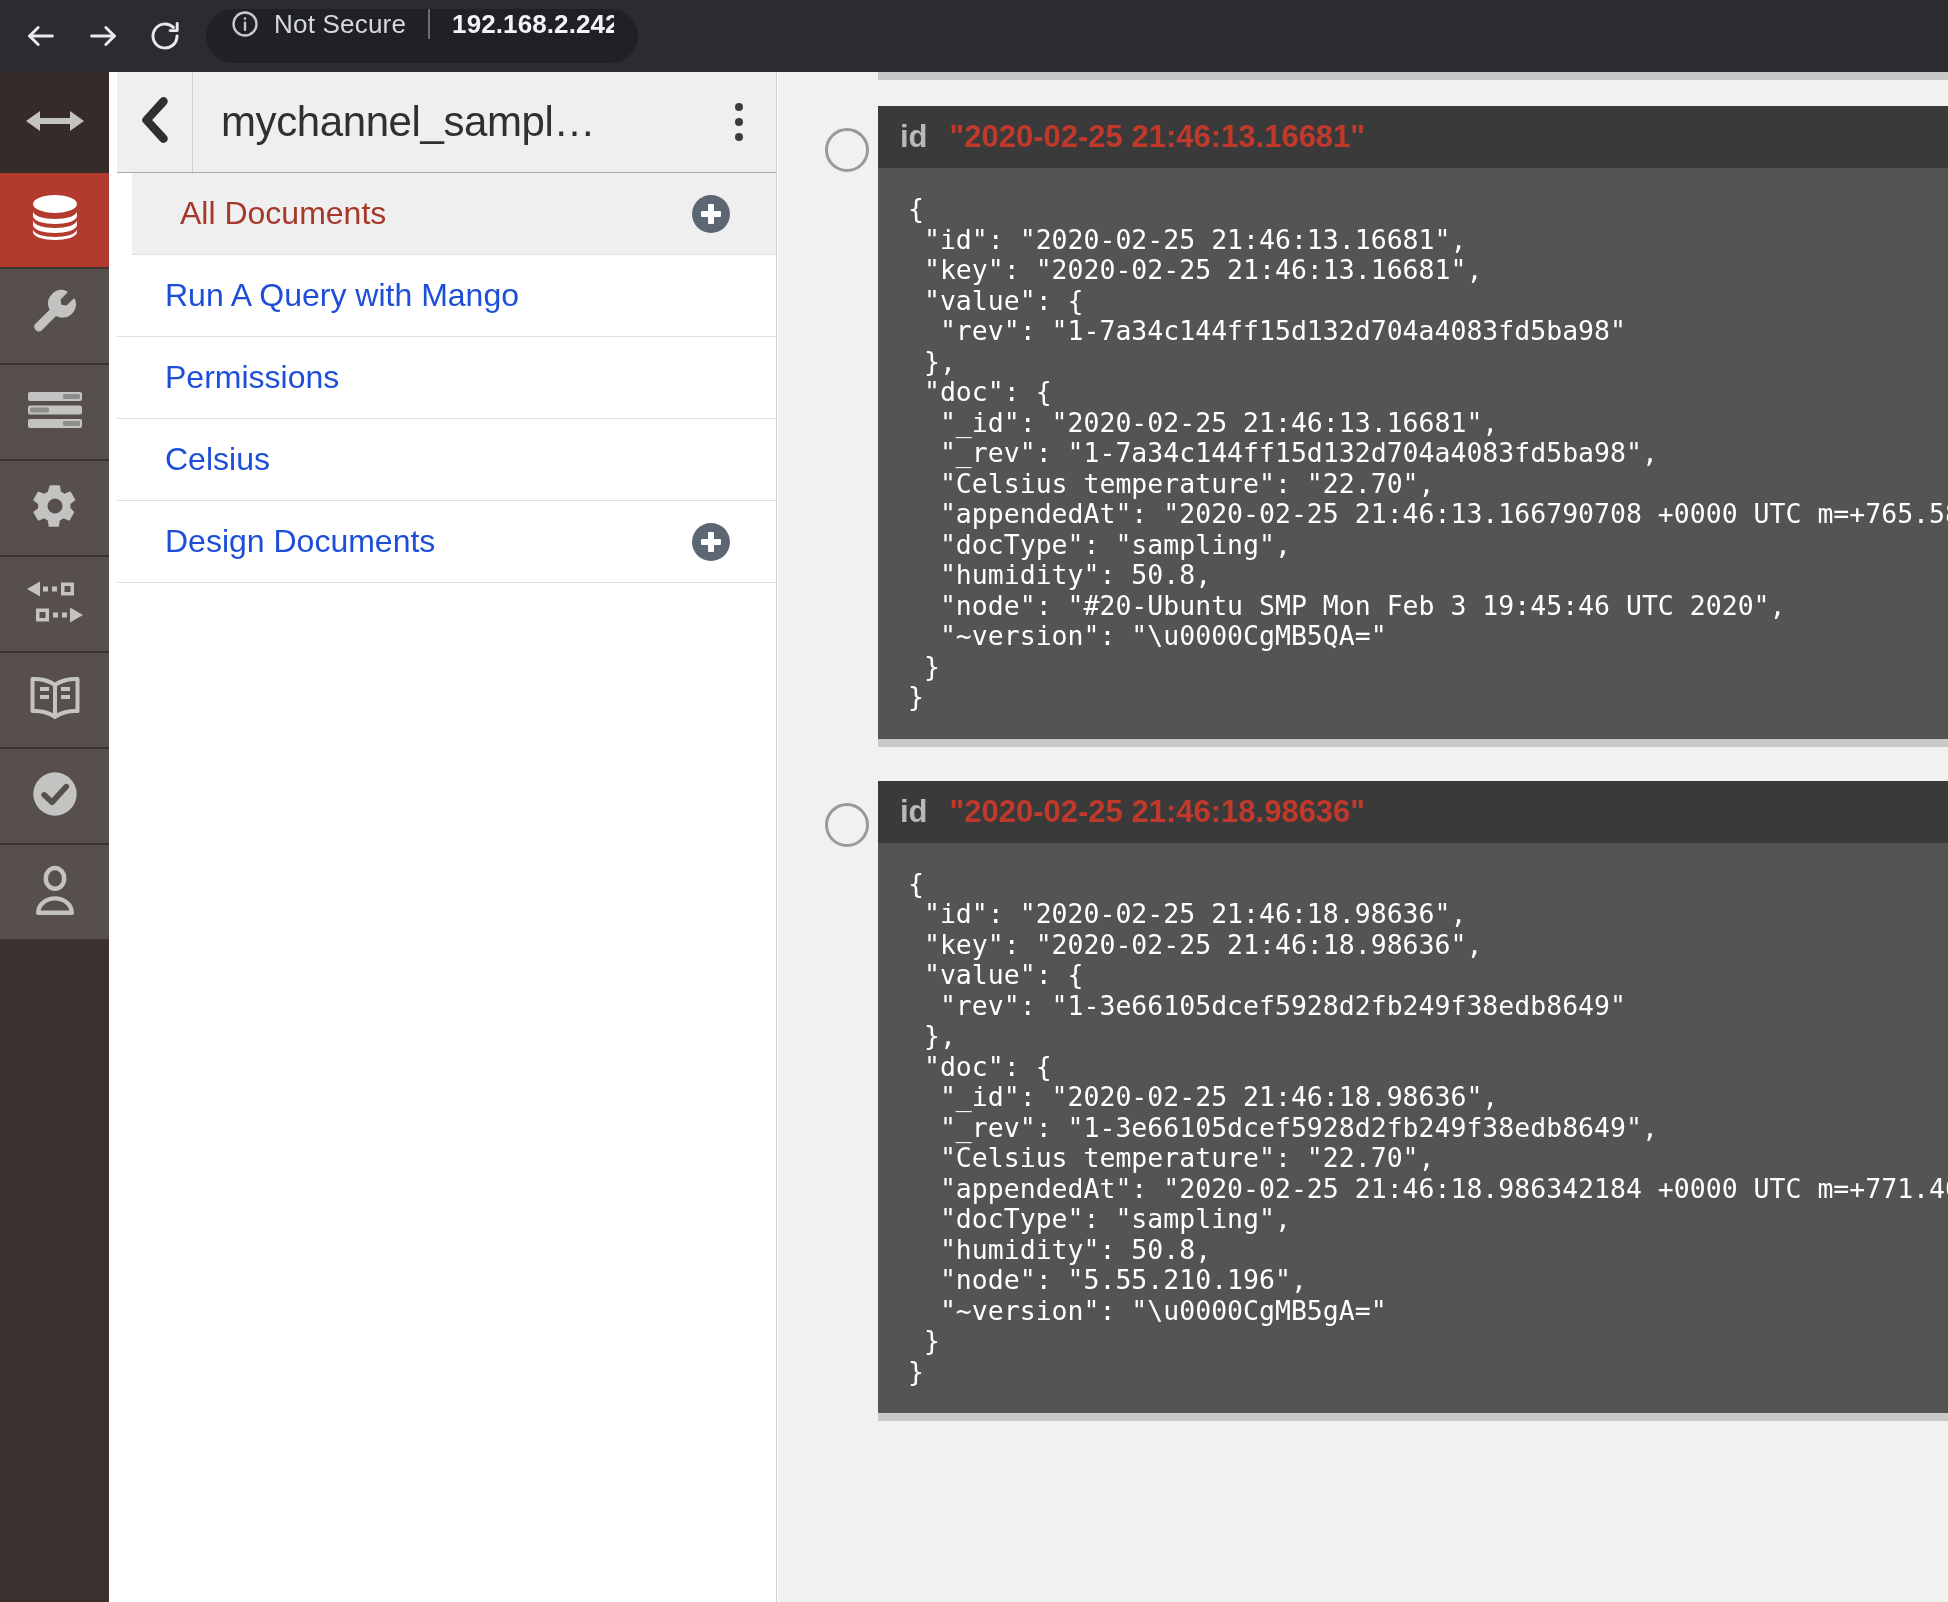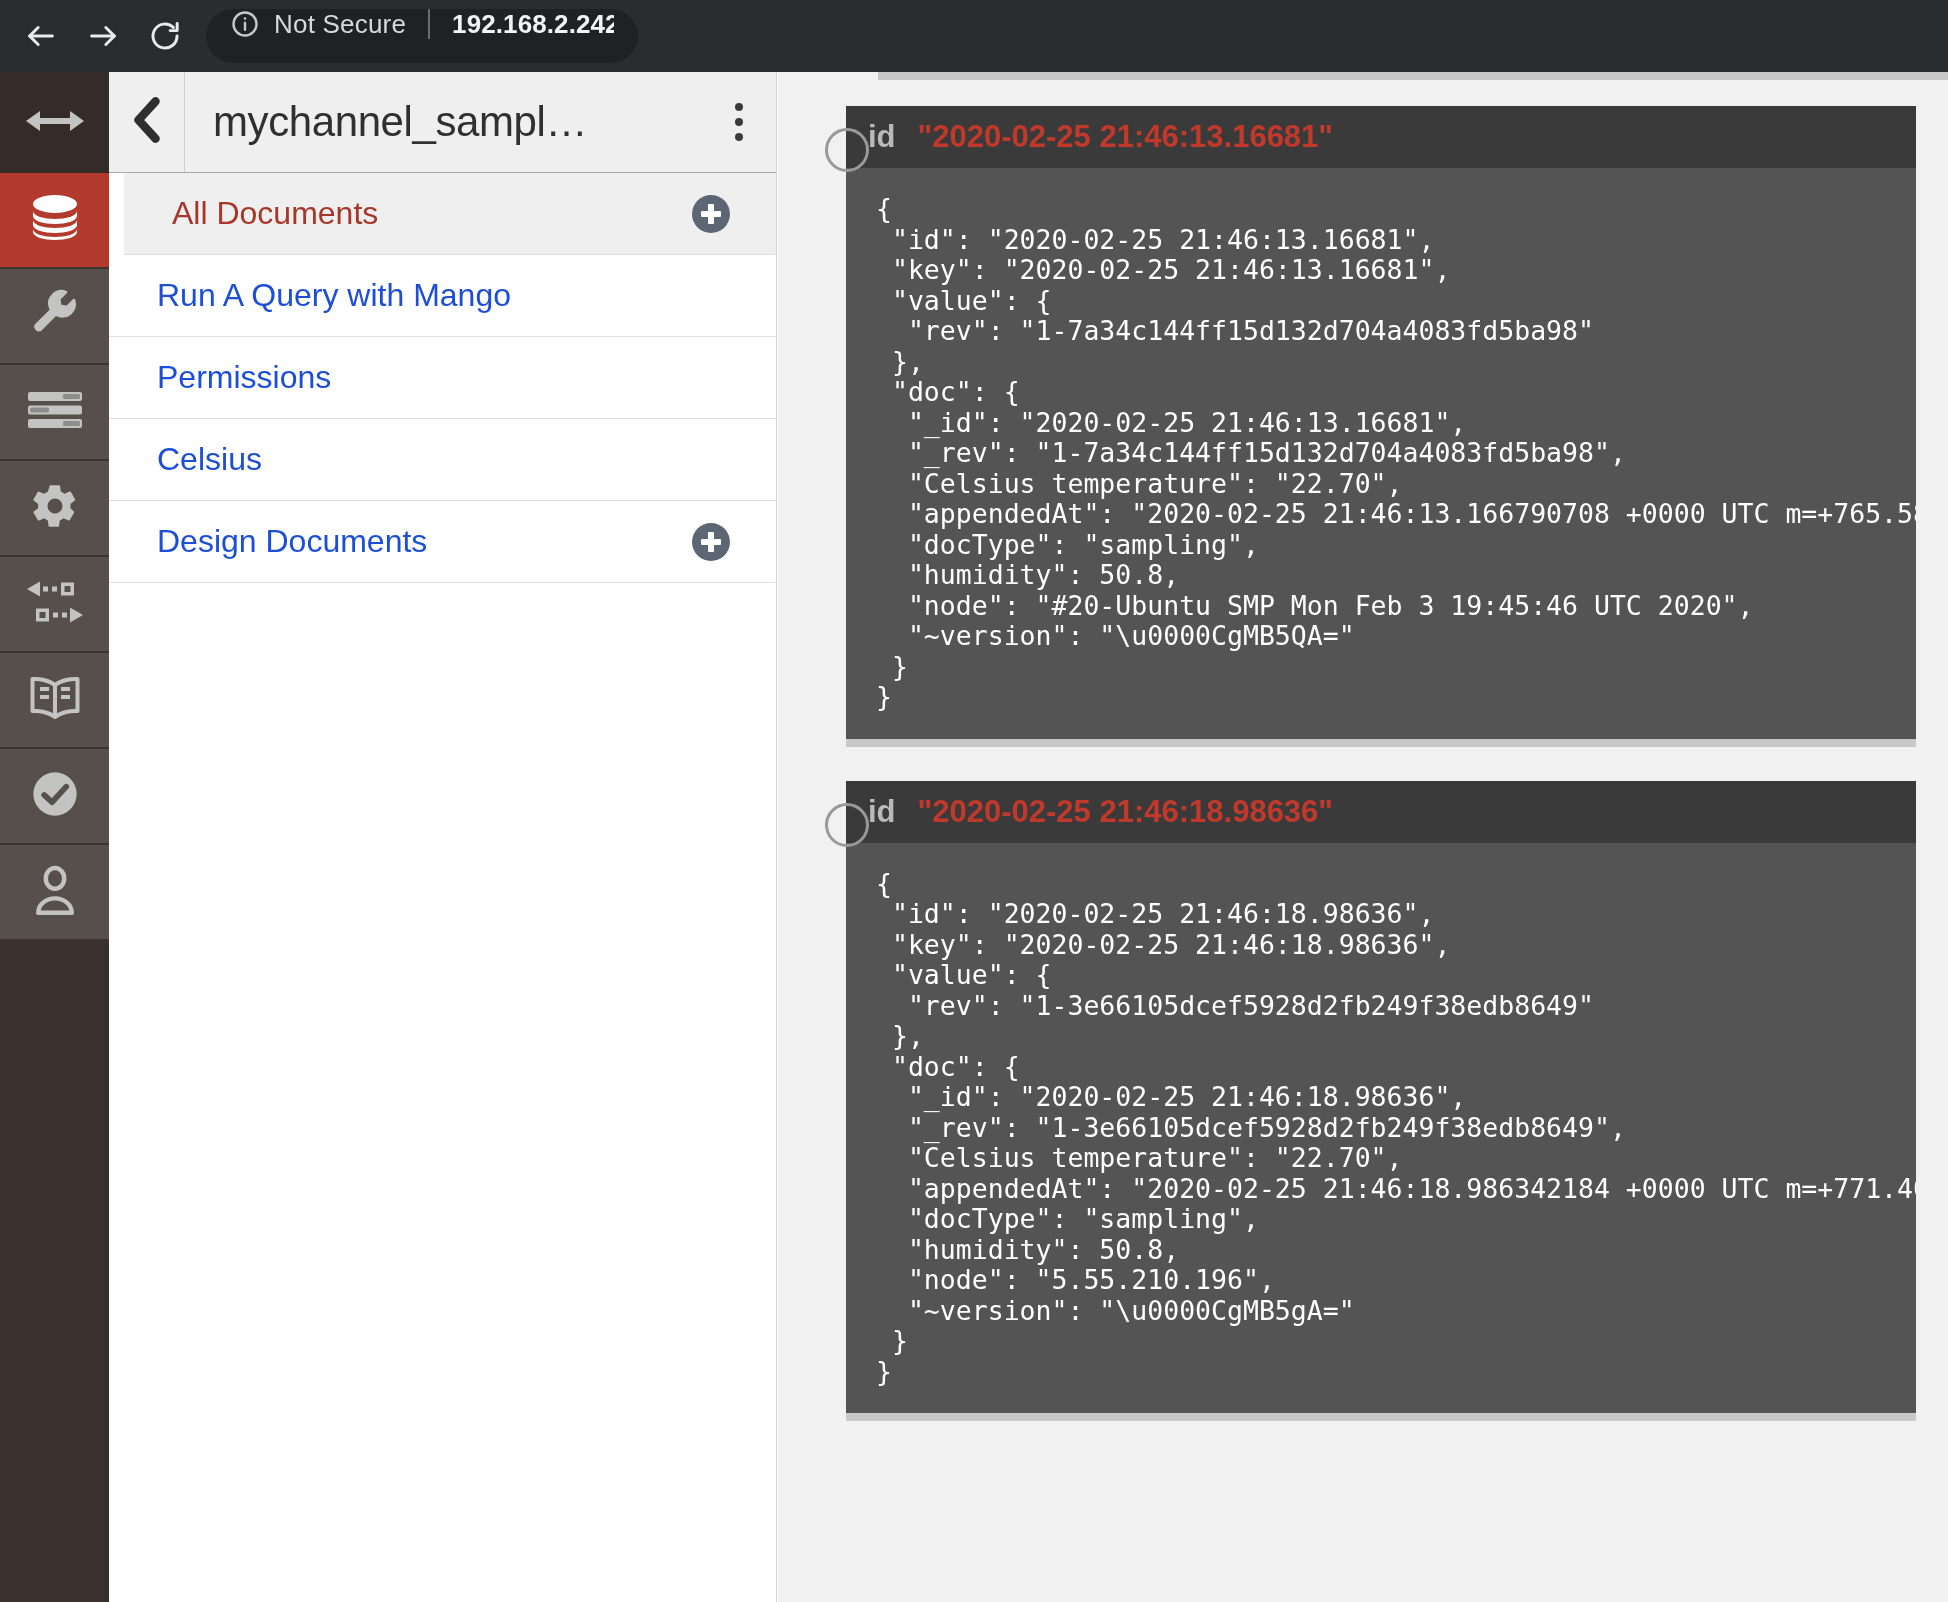--- a/index.html
+++ b/index.html
@@ -57,21 +57,21 @@
     border-bottom: 2px solid #3c3431;
     display: flex; align-items: center; justify-content: center;
     color: #c3c3c1;
   }
   .rail-item.active { background: #b33b2e; color: #fff; }
   .rail-spacer { background: #3a302e; height: 420px; }
 
   
   .nav-panel {
     position: absolute; left: 109px; top: 72px; width: 668px; height: 1530px;
-    background: #ffffff; border-right: 1px solid #d3d3d3;
+    background: #ffffff; border-right: 1px solid #d3d3d3; padding-left: 8px;
   }
   .db-header {
     height: 101px; background: #efefef;
     border-bottom: 1px solid #a9a9a9;
     display: flex; align-items: stretch;
   }
   .back-chevron {
     width: 76px; display: flex; align-items: center; justify-content: center;
     border-right: 1px solid #cfcfcf; color: #2f2f2f;
   }
@@ -110,21 +110,21 @@
   
   .doc-area {
     position: absolute; left: 778px; top: 72px;
     width: 1170px; height: 1530px;
     background: #f1f1f1; overflow: hidden;
   }
   .scroll-stub {
     position: absolute; left: 100px; top: 0; right: 0; height: 8px;
     background: #c8c8c8;
   }
-  .doc-row { position: relative; padding-left: 68px; }
+  .doc-row { position: relative; padding-left: 100px; }
   .radio {
     position: absolute; left: 47px; top: 22px;
     width: 44px; height: 44px; border-radius: 50%;
     border: 3px solid #999; background: transparent;
   }
   .doc-card {
     background: #545454; border-bottom: 8px solid #c8c8c8;
     width: 1070px;
   }
   .doc-card-header {

